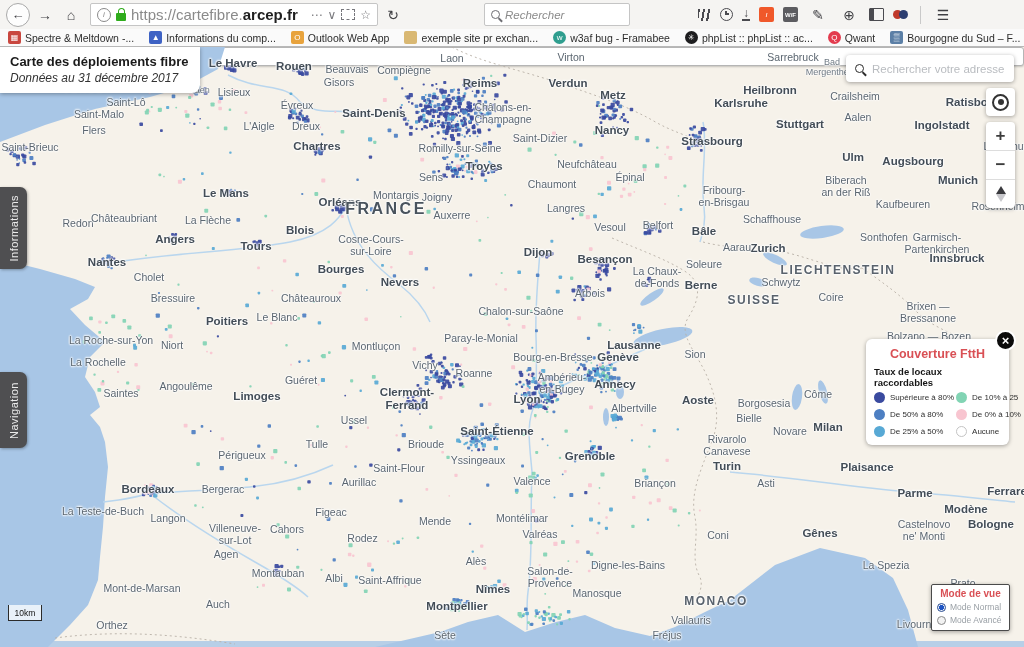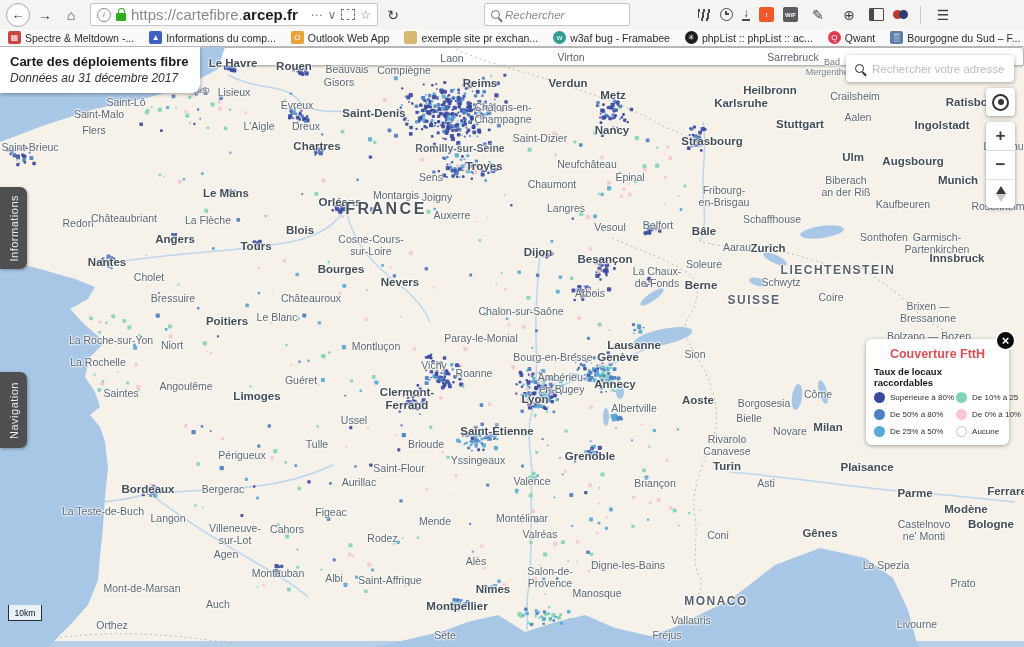--- a/index.html
+++ b/index.html
@@ -1845,21 +1845,21 @@
 Mergentheim</span>
         <span class="lbl lbl-n" style="left: 297px; top: 105px;">Évreux</span>
         <span class="lbl lbl-n" style="left: 306px; top: 126px;">Dreux</span>
         <span class="lbl lbl-b" style="left: 374px; top: 114px;">Saint-Denis</span>
         <span class="lbl lbl-n" style="left: 259px; top: 126px;">L'Aigle</span>
         <span class="lbl lbl-n" style="left: 503px; top: 113px;">Châlons-en-
 Champagne</span>
         <span class="lbl lbl-n" style="left: 540px; top: 138px;">Saint-Dizier</span>
         <span class="lbl lbl-b" style="left: 612px; top: 131px;">Nancy</span>
         <span class="lbl lbl-b" style="left: 317px; top: 147px;">Chartres</span>
-        <span class="lbl lbl-n" style="left: 460px; top: 148px; font-weight: bold;">Romilly-sur-Seine</span>
+        <span class="lbl lbl-n" style="left: 460px; top: 148px;">Romilly-sur-Seine</span>
         <span class="lbl lbl-b" style="left: 484px; top: 167px;">Troyes</span>
         <span class="lbl lbl-n" style="left: 587px; top: 164px;">Neufchâteau</span>
         <span class="lbl lbl-b" style="left: 712px; top: 142px;">Strasbourg</span>
         <span class="lbl lbl-b" style="left: 800px; top: 125px;">Stuttgart</span>
         <span class="lbl lbl-n" style="left: 858px; top: 117px;">Aalen</span>
         <span class="lbl lbl-b" style="left: 853px; top: 158px;">Ulm</span>
         <span class="lbl lbl-b" style="left: 913px; top: 162px;">Augsbourg</span>
         <span class="lbl lbl-b" style="left: 942px; top: 126px;">Ingolstadt</span>
         <span class="lbl lbl-b" style="left: 977px; top: 103px;">Ratisbonne</span>
         <span class="lbl lbl-n" style="left: 1005px; top: 146px;">Landshut</span>
@@ -1925,28 +1925,28 @@
         <span class="lbl lbl-n" style="left: 98px; top: 362px;">La Rochelle</span>
         <span class="lbl lbl-n" style="left: 521px; top: 311px;">Chalon-sur-Saône</span>
         <span class="lbl lbl-n" style="left: 481px; top: 338px;">Paray-le-Monial</span>
         <span class="lbl lbl-b" style="left: 634px; top: 326px; margin-top: 20px;">Lausanne</span>
         <span class="lbl lbl-b" style="left: 618px; top: 358px;">Genève</span>
         <span class="lbl lbl-n" style="left: 121px; top: 393px;">Saintes</span>
         <span class="lbl lbl-n" style="left: 186px; top: 386px;">Angoulême</span>
         <span class="lbl lbl-b" style="left: 257px; top: 397px;">Limoges</span>
         <span class="lbl lbl-n" style="left: 301px; top: 380px;">Guéret</span>
         <span class="lbl lbl-n" style="left: 376px; top: 346px;">Montluçon</span>
-        <span class="lbl lbl-n" style="left: 434px; top: 365px;">Vichy</span>
+        <span class="lbl lbl-n" style="left: 425px; top: 365px;">Vichy</span>
         <span class="lbl lbl-b" style="left: 407px; top: 399px;">Clermont-
 Ferrand</span>
         <span class="lbl lbl-n" style="left: 474px; top: 373px;">Roanne</span>
         <span class="lbl lbl-n" style="left: 553px; top: 357px;">Bourg-en-Bresse</span>
         <span class="lbl lbl-n" style="left: 562px; top: 383px;">Ambérieu-
 en-Bugey</span>
-        <span class="lbl lbl-b" style="left: 527px; top: 400px; margin-left: 8px;">Lyon</span>
+        <span class="lbl lbl-b" style="left: 527px; top: 400px;">Lyon</span>
         <span class="lbl lbl-b" style="left: 615px; top: 385px;">Annecy</span>
         <span class="lbl lbl-n" style="left: 634px; top: 408px;">Albertville</span>
         <span class="lbl lbl-b" style="left: 698px; top: 401px;">Aoste</span>
         <span class="lbl lbl-n" style="left: 695px; top: 354px;">Sion</span>
         <span class="lbl lbl-n" style="left: 354px; top: 420px;">Ussel</span>
         <span class="lbl lbl-n" style="left: 426px; top: 444px;">Brioude</span>
         <span class="lbl lbl-n" style="left: 478px; top: 460px;">Yssingeaux</span>
         <span class="lbl lbl-b" style="left: 497px; top: 432px;">Saint-Étienne</span>
         <span class="lbl lbl-n" style="left: 532px; top: 481px;">Valence</span>
         <span class="lbl lbl-b" style="left: 590px; top: 457px;">Grenoble</span>
@@ -1978,21 +1978,21 @@
         <span class="lbl lbl-n" style="left: 317px; top: 444px;">Tulle</span>
         <span class="lbl lbl-n" style="left: 242px; top: 455px;">Périgueux</span>
         <span class="lbl lbl-n" style="left: 223px; top: 489px;">Bergerac</span>
         <span class="lbl lbl-b" style="left: 148px; top: 490px;">Bordeaux</span>
         <span class="lbl lbl-n" style="left: 103px; top: 511px;">La Teste-de-Buch</span>
         <span class="lbl lbl-n" style="left: 168px; top: 518px;">Langon</span>
         <span class="lbl lbl-n" style="left: 235px; top: 534px;">Villeneuve-
 sur-Lot</span>
         <span class="lbl lbl-n" style="left: 287px; top: 529px;">Cahors</span>
         <span class="lbl lbl-n" style="left: 331px; top: 512px;">Figeac</span>
-        <span class="lbl lbl-n" style="left: 367px; top: 538px; padding-left: 31px;">Rodez</span>
+        <span class="lbl lbl-n" style="left: 347px; top: 538px; padding-left: 31px;">Rodez</span>
         <span class="lbl lbl-n" style="left: 226px; top: 554px;">Agen</span>
         <span class="lbl lbl-n" style="left: 278px; top: 573px;">Montauban</span>
         <span class="lbl lbl-n" style="left: 334px; top: 578px;">Albi</span>
         <span class="lbl lbl-n" style="left: 142px; top: 588px;">Mont-de-Marsan</span>
         <span class="lbl lbl-n" style="left: 218px; top: 604px;">Auch</span>
         <span class="lbl lbl-n" style="left: 390px; top: 580px;">Saint-Affrique</span>
         <span class="lbl lbl-n" style="left: 435px; top: 521px;">Mende</span>
         <span class="lbl lbl-n" style="left: 522px; top: 518px;">Montélimar</span>
         <span class="lbl lbl-n" style="left: 540px; top: 534px;">Valréas</span>
         <span class="lbl lbl-n" style="left: 476px; top: 561px;">Alès</span>
@@ -2067,16 +2067,29 @@
             <span class="ldot" style="background: rgb(248, 197, 208);"></span>
             <span>De 0% à 10%</span>
           </div>
           <div class="litem">
             <span class="ldot" style="background: rgb(255, 255, 255); border: 1px solid rgb(196, 196, 196);"></span>
             <span>Aucune</span>
           </div>
         </div>
     </div>
 
+    <div class="card modebox">
+      <div class="mt" id="mode-title" style="color: rgb(217, 80, 85);">Mode de vue</div>
+      <div id="mode-opts">
+          <div class="mopt">
+            <span class="radio on"></span>
+            <span>Mode Normal</span>
+          </div>
+          <div class="mopt">
+            <span class="radio"></span>
+            <span>Mode Avancé</span>
+          </div>
+        </div>
+    </div>
 
     <div class="scale">10km</div>
   </div>
 </div>
 
 </body></html>

